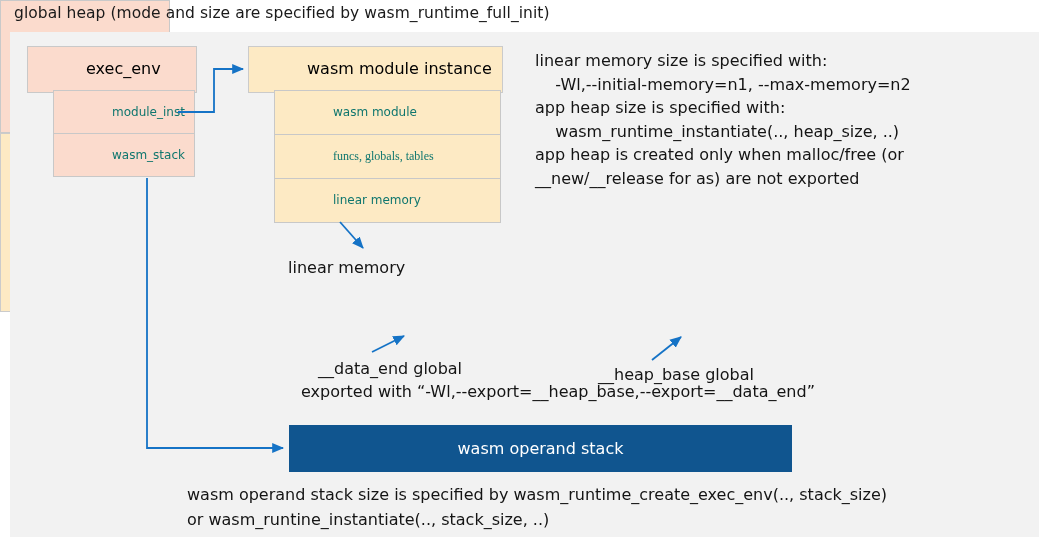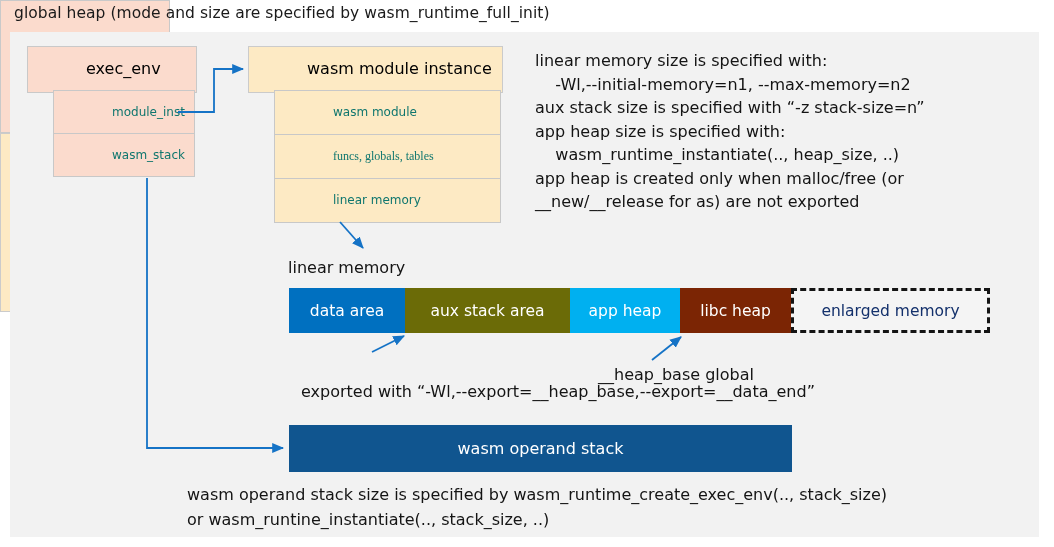--- a/index.html
+++ b/index.html
@@ -220,46 +220,29 @@
   <div class="box cream" id="wmi-funcs">
     <span class="box-label">funcs, globals, tables</span>
   </div>
   <div class="box cream" id="wmi-linear-memory">
     <span class="box-label">linear memory</span>
   </div>
 
   <div id="info-block">
     <div>linear memory size is specified with:</div>
     <div>    -Wl,--initial-memory=n1, --max-memory=n2</div>
-    <div>aux stack size is specified with “-z stack-size=n”</div>
     <div>app heap size is specified with:</div>
     <div>    wasm_runtime_instantiate(.., heap_size, ..)</div>
     <div>app heap is created only when malloc/free (or</div>
     <div>__new/__release for as) are not exported</div>
   </div>
 
   <div id="linear-memory-caption">linear memory</div>
-  <div id="memory-bar">
-    <div class="seg" style="width: 116px; background: rgb(0, 112, 192); color: rgb(255, 255, 255);">
-      <span>data area</span>
-    </div>
-    <div class="seg" style="width: 165px; background: rgb(107, 107, 7); color: rgb(255, 255, 255);">
-      <span>aux stack area</span>
-    </div>
-    <div class="seg" style="width: 110px; background: rgb(0, 176, 240); color: rgb(255, 255, 255);">
-      <span>app heap</span>
-    </div>
-    <div class="seg" style="width: 111px; background: rgb(123, 37, 4); color: rgb(255, 255, 255);">
-      <span>libc heap</span>
-    </div>
-    <div class="seg enlarged" style="width: 199px; color: rgb(19, 48, 107);">
-      <span>enlarged memory</span>
-    </div>
-  </div>
-
+
+  <div class="anno" id="anno-data-end">__data_end global</div>
   <div class="anno" id="anno-heap-base">__heap_base global</div>
   <div class="anno" id="anno-exported">exported with “-Wl,--export=__heap_base,--export=__data_end”</div>
 
   <div id="operand-stack">
     <span>wasm operand stack</span>
   </div>
   <div id="bottom-caption">
     <div>wasm operand stack size is specified by wasm_runtime_create_exec_env(.., stack_size)</div>
     <div>or wasm_runtine_instantiate(.., stack_size, ..)</div>
   </div>

